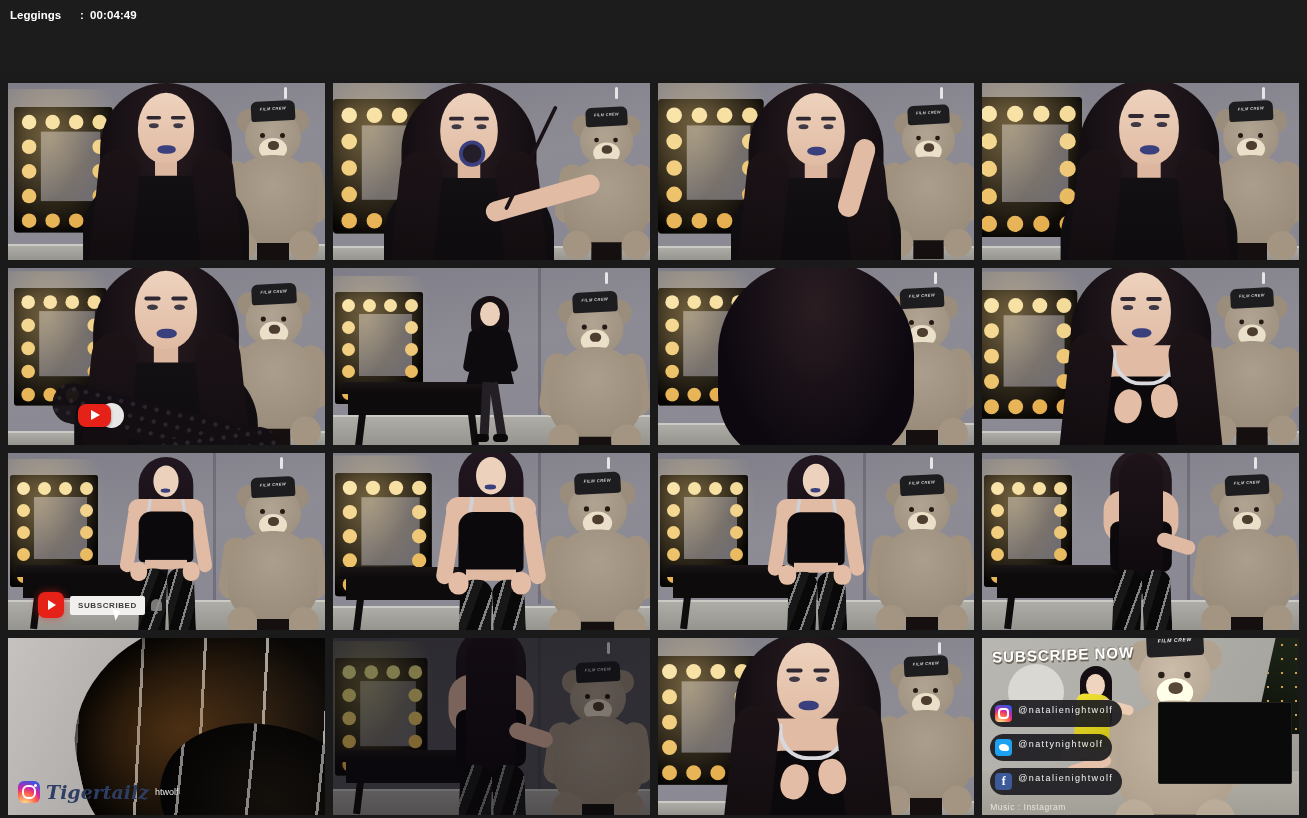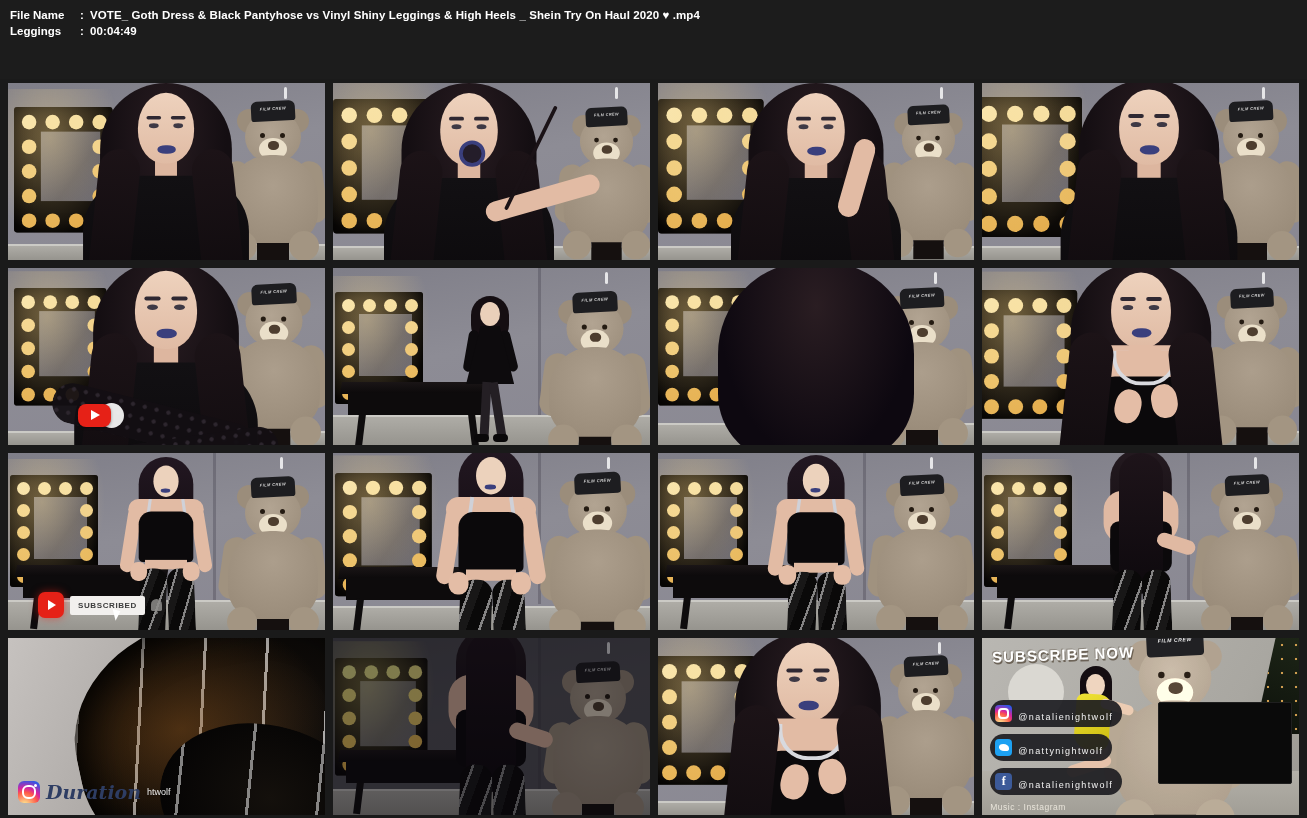--- a/index.html
+++ b/index.html
@@ -149,21 +149,21 @@
   .bell::after{content:"";position:absolute;left:3.5px;bottom:-3px;width:4px;height:3px;border-radius:50%;background:#8e8d8b;}
   
   .ec-wall{inset:0;background:linear-gradient(120deg,#b9b7b2,#a9a7a1 70%,#9b9892);z-index:0;}
   .ec-floor{left:0;right:0;bottom:0;height:44px;background:linear-gradient(#b3b0a8,#a19e96);z-index:1;}
   .ec-tree{right:0;top:0;width:52px;height:96px;clip-path:polygon(55% 0,100% 0,100% 100%,14% 100%);z-index:1;
     background:radial-gradient(rgba(240,180,90,.85) 1px,transparent 1.6px) 0 0/14px 14px,linear-gradient(200deg,#1d2517,#0c100a);}
   .ec-circle{left:26px;top:26px;width:56px;height:56px;border-radius:50%;background:#dad8d2;z-index:2;}
   .ec-censor{left:176px;top:64px;width:132px;height:80px;background:#0a0a0a;border:1px solid #1f1f1f;border-radius:2px;z-index:6;}
   .ec-title{position:absolute;left:10px;top:8px;font-size:15px;font-weight:800;letter-spacing:1px;color:#fff;transform:rotate(-2deg);z-index:7;
     text-shadow:1px 2px 0 rgba(95,85,72,.85),-1px -1px 0 rgba(95,85,72,.45);}
-  .ec-social{position:absolute;left:8px;display:flex;align-items:flex-end;gap:6px;background:rgba(28,28,33,.92);border-radius:14px;padding:5px 9px 5px 5px;z-index:7;}
+  .ec-social{position:absolute;left:8px;display:flex;align-items:flex-start;gap:6px;background:rgba(28,28,33,.92);border-radius:14px;padding:5px 9px 5px 5px;z-index:7;}
   .stext{font-size:9px;color:#f2f2f2;letter-spacing:1.4px;}
   .sicon{width:17px;height:17px;border-radius:4px;display:flex;align-items:center;justify-content:center;position:relative;flex:none;}
   .sicon.ig{background:radial-gradient(circle at 30% 110%,#fdf497,#fd5949 45%,#d6249f 60%,#285aeb 90%);}
   .sicon.ig i{inset:3px;border:2px solid #fff;border-radius:4px;}
   .sicon.tw{background:#1da1f2;}
   .tw-b{width:10px;height:7px;background:#fff;border-radius:60% 80% 40% 70%;}
   .sicon.fb{background:#3c5a99;color:#fff;font-size:12px;font-weight:700;font-family:"Liberation Serif",serif;}
   .ec-music{position:absolute;left:8px;bottom:3px;font-size:8.5px;color:#e8e4da;letter-spacing:.5px;z-index:7;}
   .ys{position:absolute;left:88px;top:28px;width:70px;height:140px;z-index:5;}
   .ys-hair{left:10px;top:0;width:32px;height:68px;border-radius:16px;background:#140d11;}
@@ -171,21 +171,20 @@
   .ys-dress{left:5px;top:28px;width:35px;height:56px;border-radius:8px 12px 10px 16px;background:linear-gradient(150deg,#f0e235,#c9ba0e);transform:rotate(4deg);}
   .ys-arm{left:30px;top:36px;width:34px;height:10px;border-radius:5px;background:#ecccb3;transform:rotate(16deg);}
   .ys-leg{width:46px;height:12px;border-radius:6px;background:#e6c2aa;}
   .ys-leg.a{left:-8px;top:80px;transform:rotate(-8deg);}
   .ys-leg.b{left:-4px;top:94px;transform:rotate(-18deg);}
 </style>
 </head>
 <body>
 
 <header class="hdr">
-  <div class="meta-row"><span class="meta-label">File Name</span><span class="meta-colon">:</span><span class="meta-value">VOTE_ Goth Dress &amp; Black Pantyhose vs Vinyl Shiny Leggings &amp; High Heels _ Shein Try On Haul 2020 ♥ .mp4</span></div>
   <div class="meta-row"><span class="meta-label">Leggings</span><span class="meta-colon">:</span><span class="meta-value">00:04:49</span></div>
 </header>
 
 <main class="grid">
 
   <div class="thumb">
     <i class="wall"></i>
       <i class="floor" style="height:14px"></i>
       <i class="cord" style="left:276px"></i>
     <div class="mirror" style="left:6px;top:24px;transform:scale(1.12)">
@@ -755,21 +754,21 @@
   <div class="thumb">
     <i class="vc-bg"></i>
     <i class="vc-wisp"></i>
     <i class="vc-mass"></i>
     <i class="vc-mass2"></i>
     <div class="ig-bar">
       <span class="ig-icon">
           <i class="ig-lens"></i>
           <i class="ig-dot"></i>
         </span>
-      <span class="ig-script">Duration</span>
+      <span class="ig-script">Tigertailz</span>
       <span class="ig-tail">htwolf</span>
     </div>
   </div>
 
   <div class="thumb dark-scene">
     <i class="wall"></i>
       <i class="corner"></i>
       <i class="floor" style="height:24px"></i>
       <i class="cord" style="left:274px"></i>
     <div class="mirror warm" style="left:2px;top:20px;transform:scale(1.05)">

